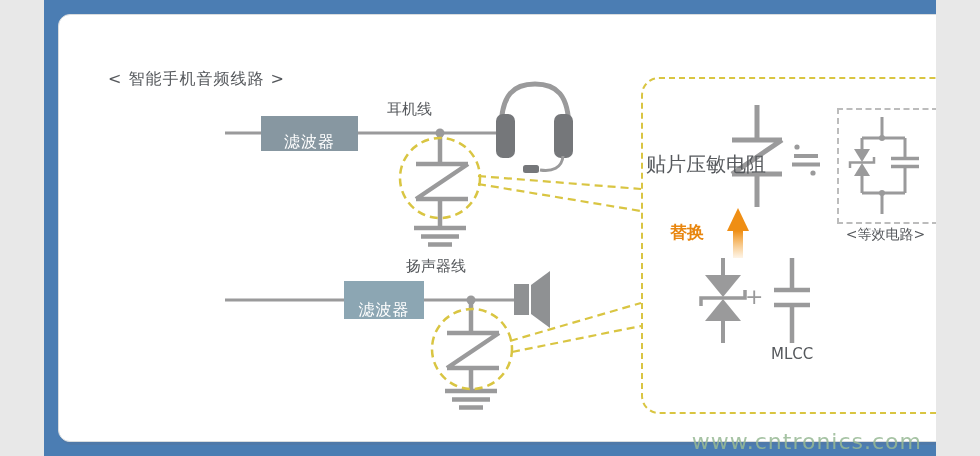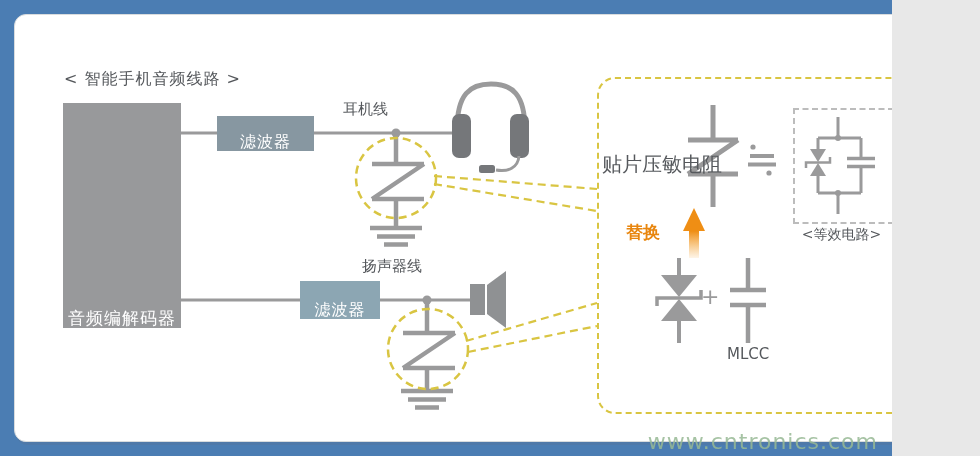--- a/index.html
+++ b/index.html
@@ -1,19 +1,20 @@
 <!DOCTYPE html>
 <html><head>
 <meta charset="utf-8">
 <style>
   html,body{margin:0;padding:0;background:#e8e8e8;}
   .stage{
     position:relative;width:892px;height:456px;overflow:hidden;
     background:#4b7db3;
     font-family:"DejaVu Sans","Liberation Sans",sans-serif;
+    margin-left:44px;
   }
   .card{
     position:absolute;left:14px;top:14px;width:950px;height:426px;
     background:#ffffff;border:1px solid #d9dcde;border-radius:12px;
     box-shadow:2px 3px 0 rgba(90,110,140,.25);
   }
   .layer{position:absolute;left:0;top:0;width:980px;height:456px;}
   .lbl{position:absolute;color:#55585c;line-height:1.25;white-space:nowrap;}
   .title{left:64px;top:69px;font-size:16px;letter-spacing:1px;}
   .block{
@@ -136,23 +137,20 @@
       <polygon points="810,149 826,149 818,162" fill="#9a9a9b"></polygon>
       <polygon points="810,176 826,176 818,163" fill="#9a9a9b"></polygon>
       <path d="M806,168 V162.5 H830 V157" stroke="#9a9a9b" stroke-width="2.5" fill="none"></path>
       <circle cx="838" cy="138" r="3" fill="#9a9a9b"></circle>
       <circle cx="838" cy="193" r="3" fill="#9a9a9b"></circle>
     </g>
   </svg>
 
   <div class="lbl title">&lt; 智能手机音频线路 &gt;</div>
 
-  <div class="block codec">
-    <span>音频编解码器</span>
-  </div>
 
   <div class="block filter-top">
     <span>滤波器</span>
   </div>
 
 
   <div class="block filter-bottom">
     <span>滤波器</span>
   </div>
 

